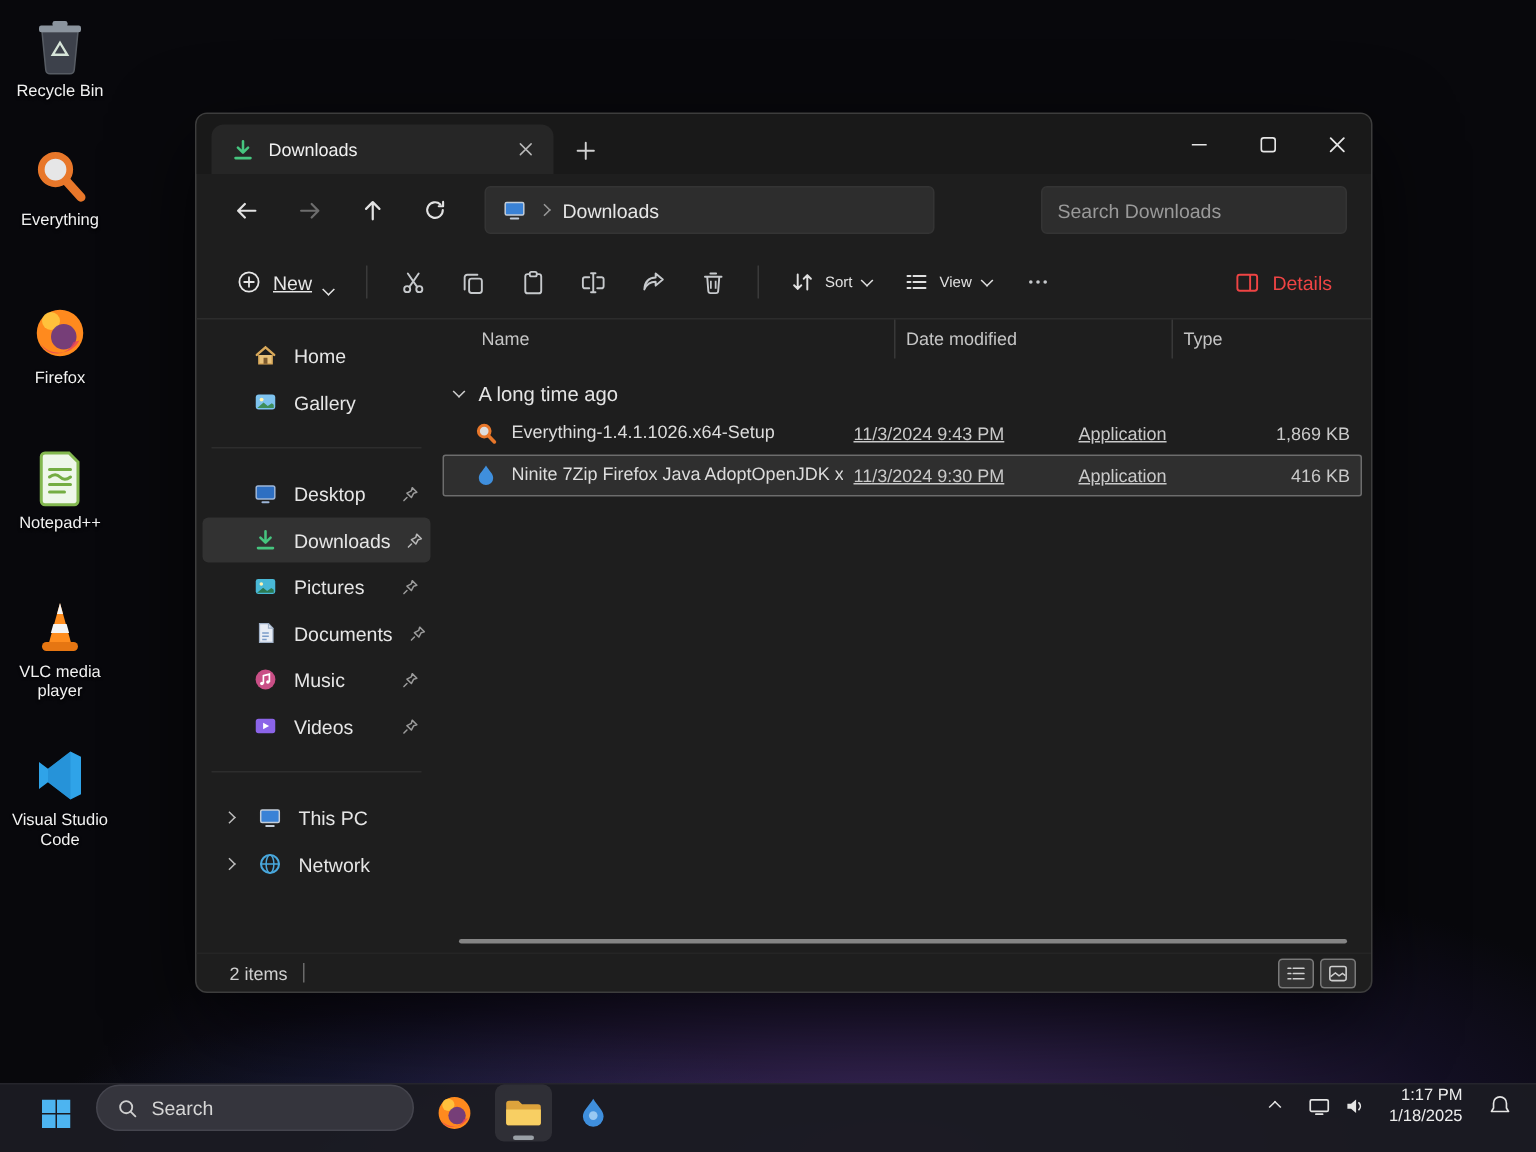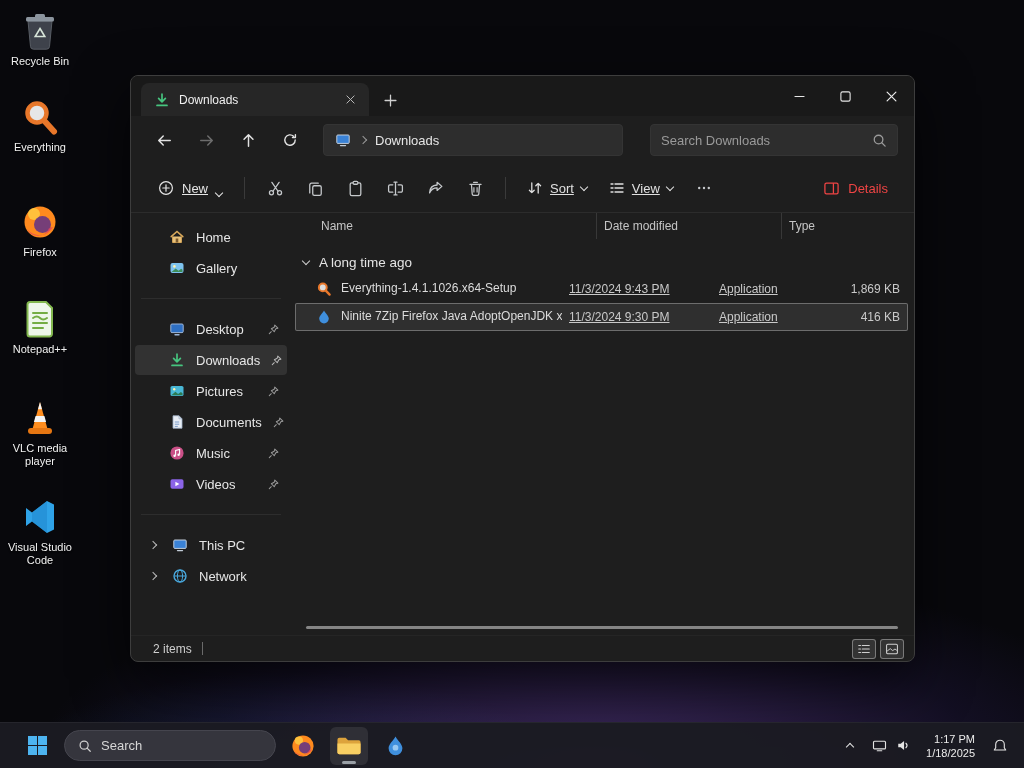--- a/index.html
+++ b/index.html
@@ -32,34 +32,34 @@
   .newtab { margin:0 0 5px 10px; }
   .wincontrols { position:absolute; right:0; top:0; height:40px; display:flex; }
   .winbtn { width:46px; height:40px; display:flex; align-items:center; justify-content:center; cursor:pointer; }
 
   .navbar { height:48px; flex:none; display:flex; align-items:center; padding:0 16px; gap:8px; }
   .navbtn { width:34px; height:32px; border-radius:4px; display:flex; align-items:center;
             justify-content:center; color:#e2e2e2; cursor:pointer; }
   .navbtn.dim { color:#6d6d6d; }
   .breadcrumb { width:300px; height:32px; margin-left:8px; background:#2d2d2d; border:1px solid #343434;
             border-radius:4px; display:flex; align-items:center; gap:9px; padding:0 11px; font-size:13px; }
-  .searchbox { margin-left:auto; width:248px; height:32px; background:#2d2d2d; border:1px solid #343434;
+  .searchbox { margin-left:auto; width:204px; height:32px; background:#2d2d2d; border:1px solid #343434;
             border-radius:4px; display:flex; align-items:center; padding:0 10px; gap:6px; }
   .searchbox input { flex:1; background:transparent; border:none; outline:none; color:#cfcfcf;
             font-size:13px; font-family:inherit; }
   .searchbox input::placeholder { color:#9a9a9a; }
 
   .cmdbar { height:48px; flex:none; display:flex; align-items:center; padding:0 16px; gap:2px; }
   .cmd-new { display:flex; align-items:flex-end; gap:8px; font-size:13px; padding:7px 11px;
              border-radius:4px; cursor:pointer;text-decoration:underline; }
   .cmd-sep { width:1px; height:22px; background:#3a3a3a; margin:0 9px; }
   .cmd-icon { width:38px; height:34px; display:flex; align-items:center; justify-content:center;
               color:#c6c9cc; border-radius:4px; cursor:pointer; }
-  .cmd-drop { display:flex; align-items:center; gap:7px; font-size:13px; color:#e0e0e0;
-              padding:7px 10px; border-radius:4px; cursor:pointer;text-decoration:underline; }
+  .cmd-drop { display:flex; align-items:center; gap:7px; font-size:10px; color:#e0e0e0;
+              padding:7px 10px; border-radius:4px; cursor:pointer; }
   .cmd-details { margin-left:auto; display:flex; align-items:center; gap:8px; font-size:13px;
               color:#ef4444; padding:7px 10px; border-radius:4px; cursor:pointer; }
   .chev { width:6px; height:6px; border-right:1.3px solid currentColor; border-bottom:1.3px solid currentColor;
           display:inline-block; transform:rotate(45deg); margin-top:-2px; }
   .chev.right { transform:rotate(-45deg); margin-top:0; }
   .chev.up { transform:rotate(225deg); margin-top:2px; }
   .bar-divider { height:1px; background:#2c2c2c; flex:none; }
 
   .main { flex:1; display:flex; min-height:0; }
   .sidebar { width:160px; flex:none; padding-top:8px; }
@@ -95,21 +95,21 @@
                padding:0 10px 0 22px; font-size:12px; color:#cfcfcf; border-top:1px solid #252525; }
   .sb-sep { width:1px; height:13px; background:#6a6a6a; }
   .sb-views { margin-left:auto; display:flex; gap:4px; }
   .sb-viewbtn { width:24px; height:20px; display:flex; align-items:center; justify-content:center;
                 color:#cfcfcf; border-radius:3px; cursor:pointer; }
   .sb-viewbtn.active { background:rgba(255,255,255,0.10); border:1px solid rgba(255,255,255,0.35); }
 
   
   .taskbar { position:absolute; left:0; right:0; bottom:0; height:46px;
              background:rgba(27,27,34,0.97); border-top:1px solid rgba(255,255,255,0.05);
-             display:flex; align-items:center; padding:0 12px 0 18px; gap:8px; }
+             display:flex; align-items:flex-start; padding:0 12px 0 18px; gap:8px; }
   .tb-btn { width:38px; height:38px; border-radius:6px; display:flex; align-items:center;
             justify-content:center; position:relative; cursor:pointer; }
   .tb-btn.active { background:rgba(255,255,255,0.09); }
   .tb-btn.active::after { content:""; position:absolute; bottom:1px; left:50%; transform:translateX(-50%);
             width:14px; height:3px; border-radius:2px; background:#9aa0a6; }
   .tb-search { width:212px; height:31px; border-radius:16px; background:#35353d; border:1px solid #45454e;
             display:flex; align-items:center; gap:9px; padding:0 13px; color:#d6d6d6; font-size:13px; cursor:pointer; }
   .tray { margin-left:auto; display:flex; align-items:center; gap:13px; }
   .tray-btn { display:flex; align-items:center; justify-content:center; padding:4px; border-radius:4px; cursor:pointer; }
   .tray-icons { display:flex; align-items:center; gap:9px; padding:4px 2px; border-radius:4px; cursor:pointer; }

